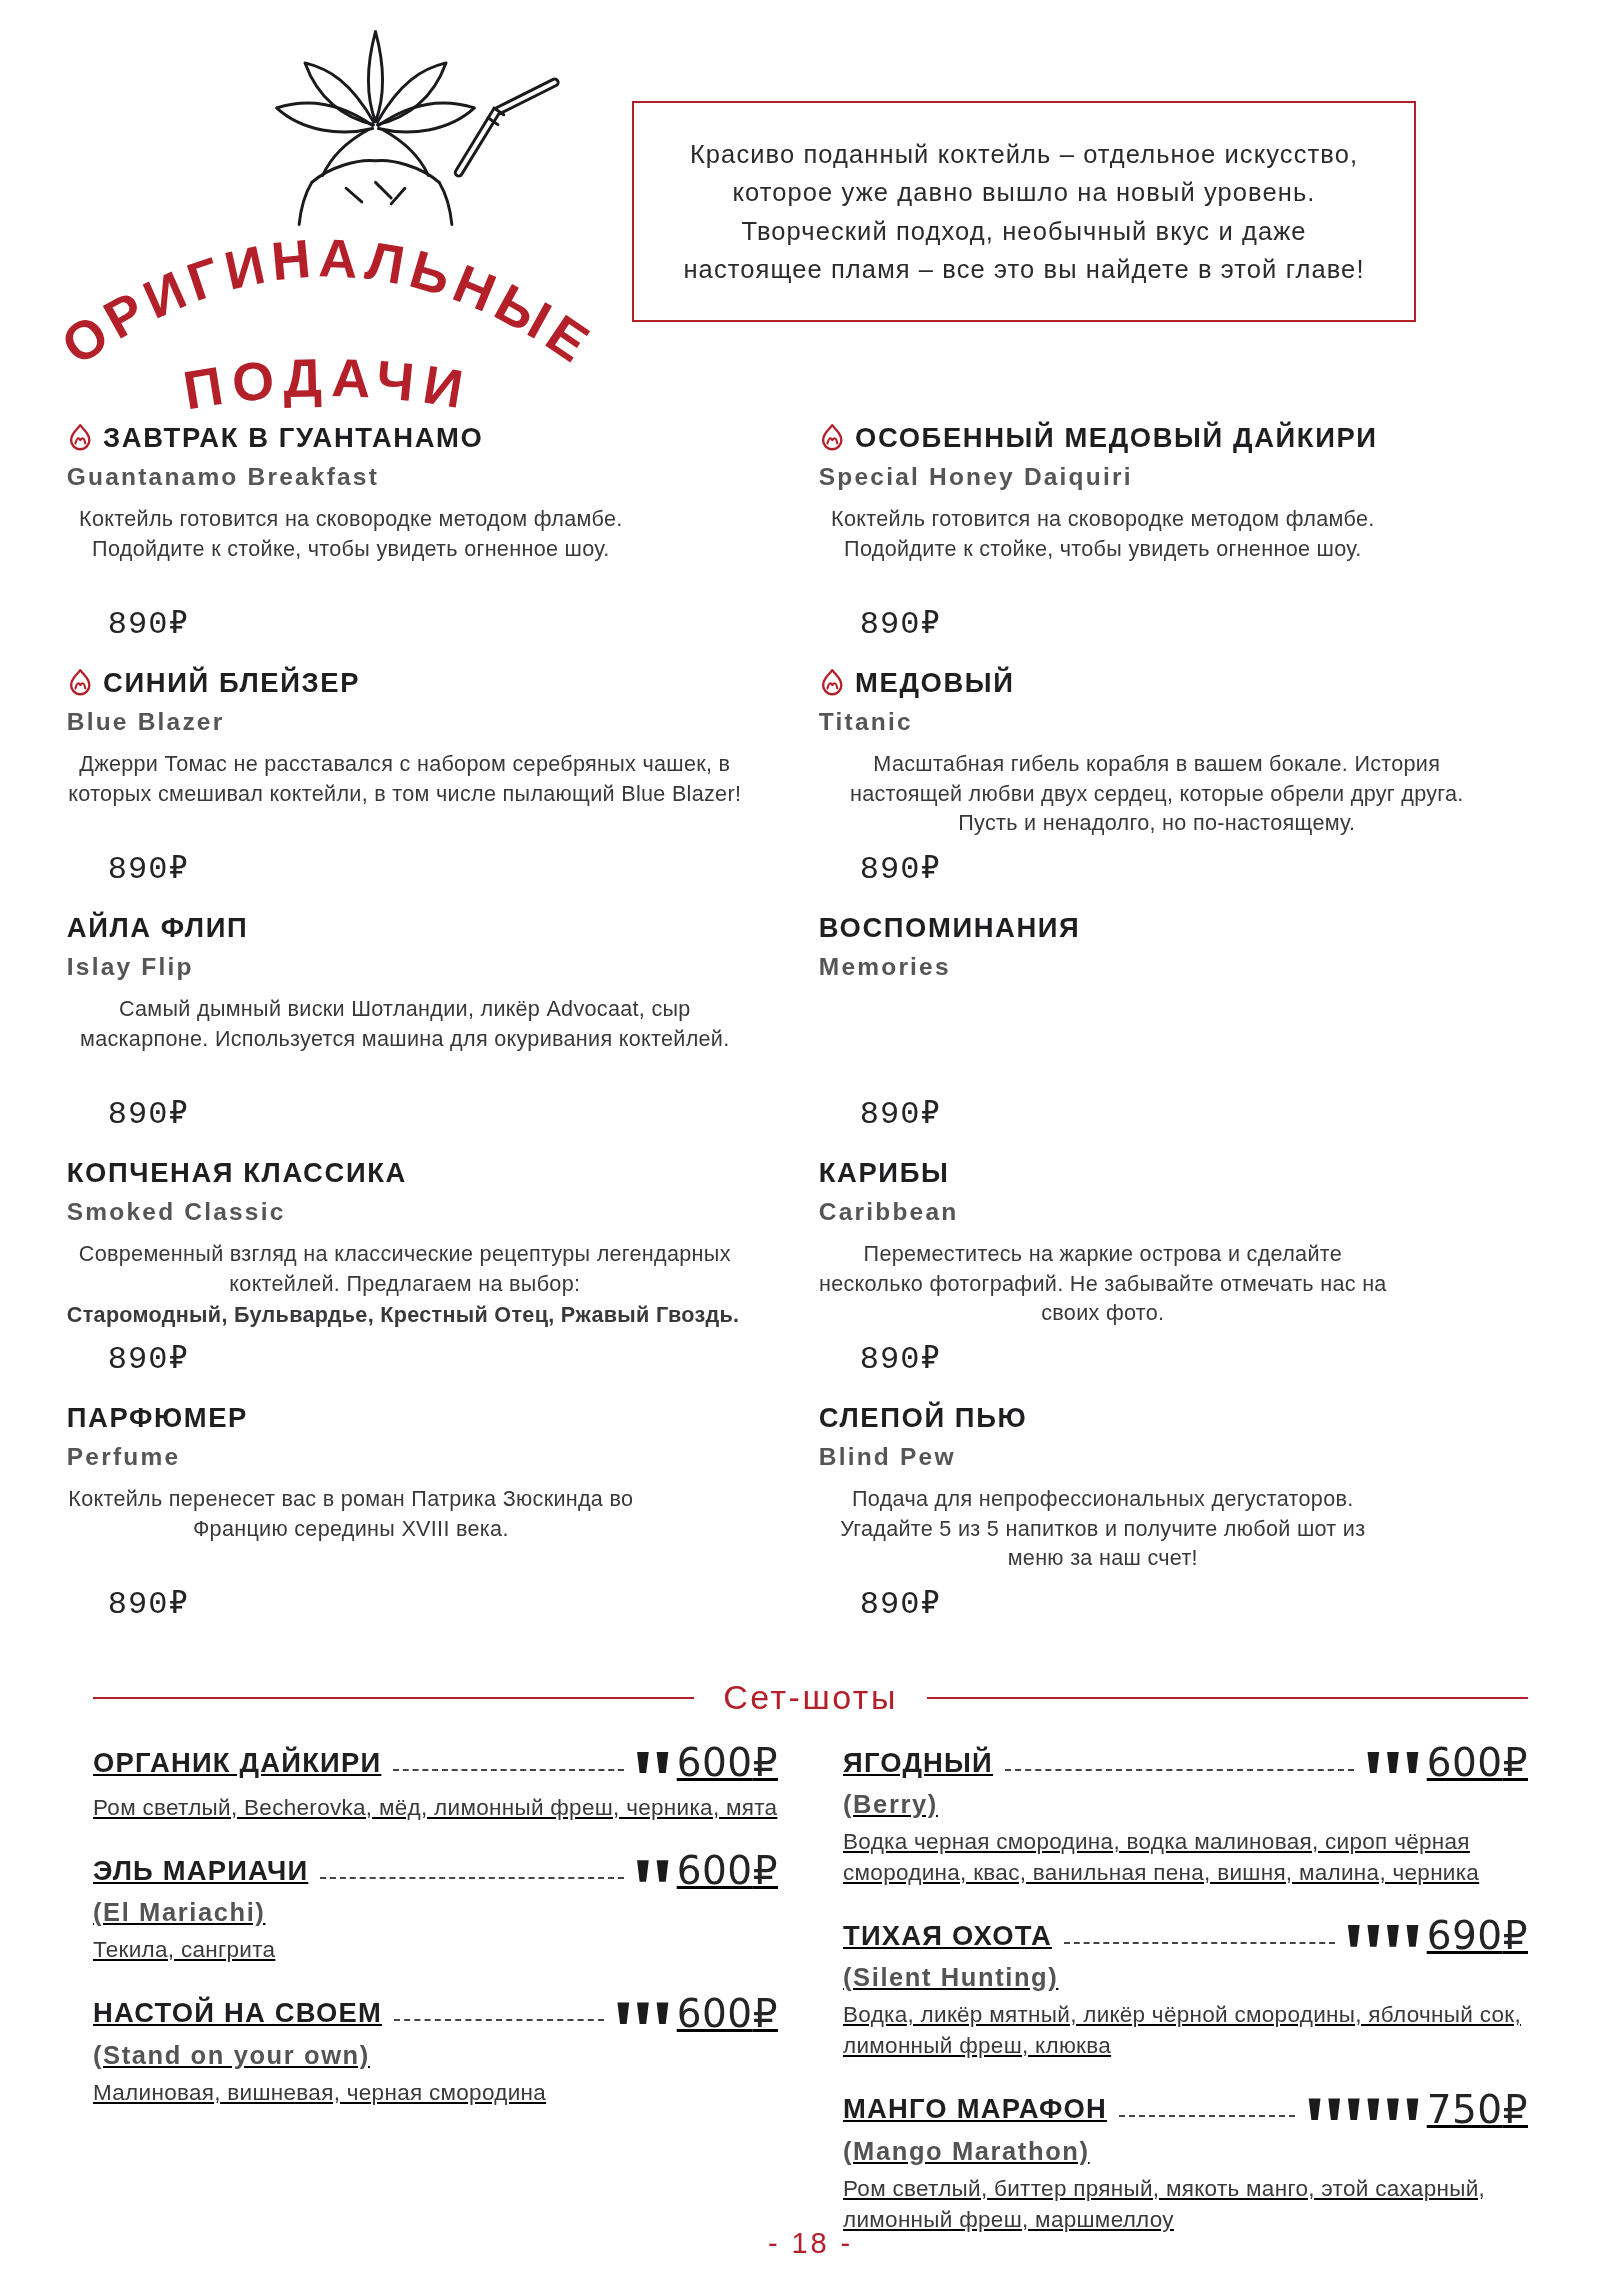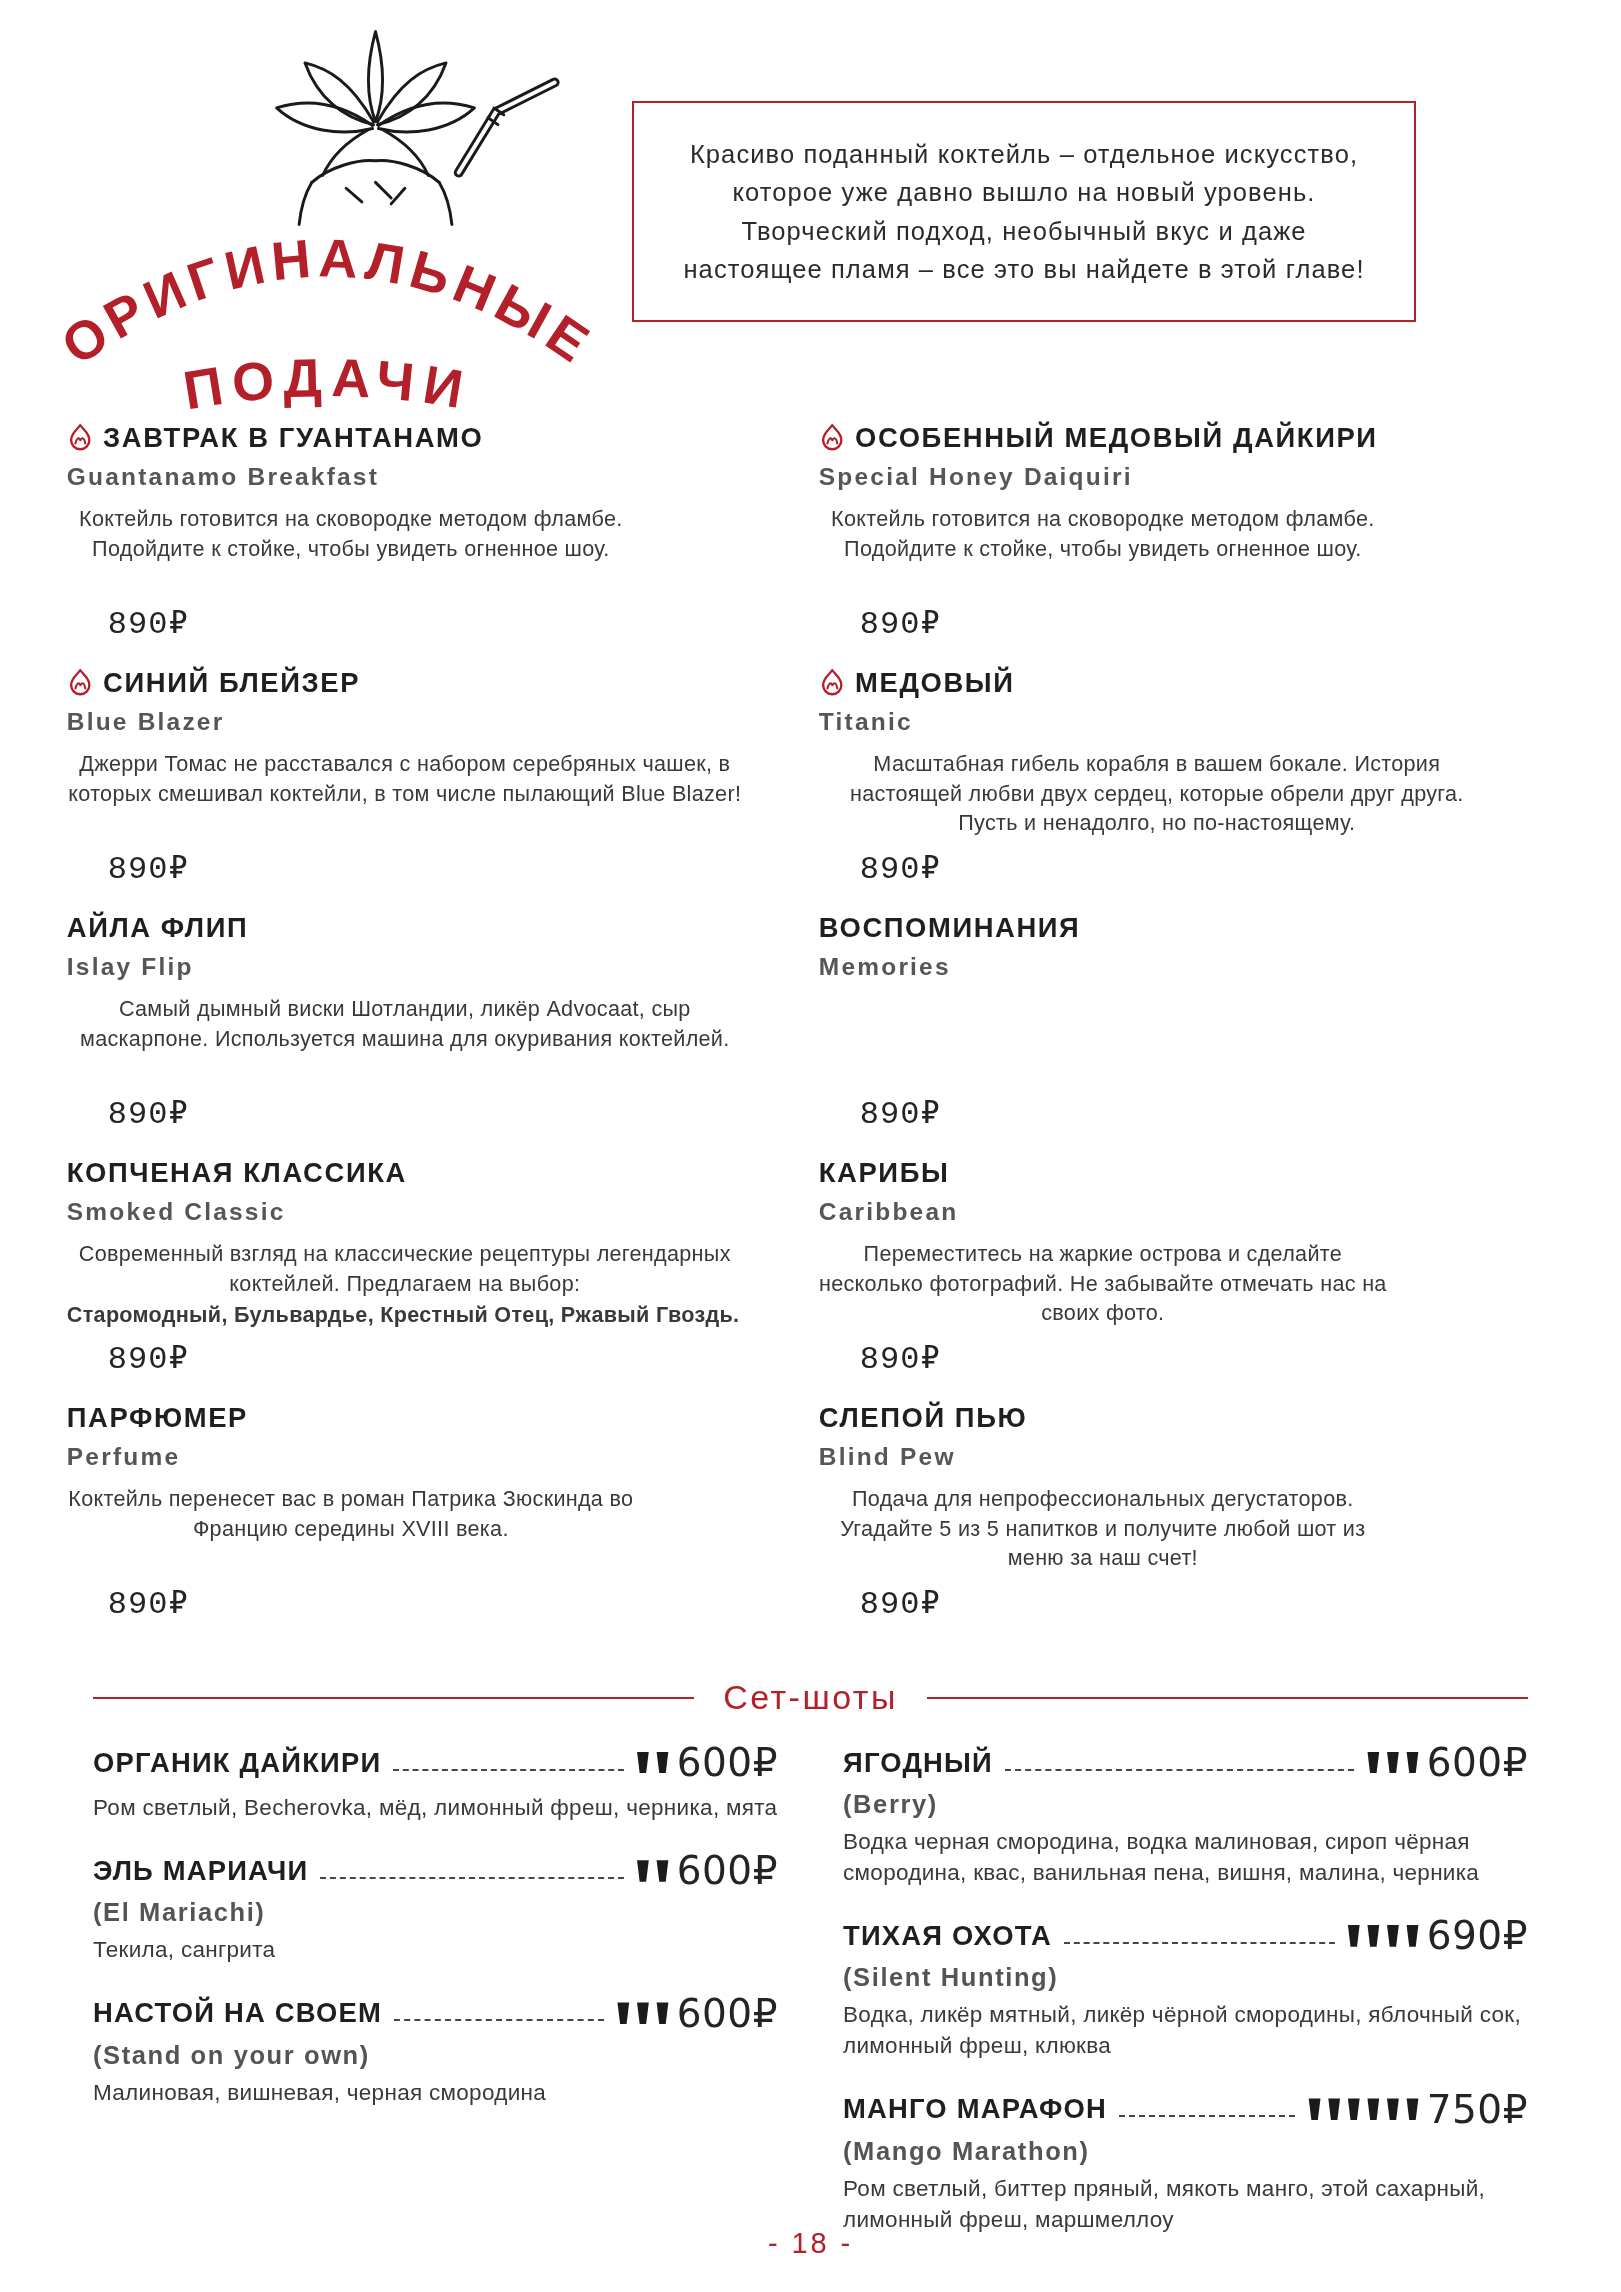--- a/index.html
+++ b/index.html
@@ -53,20 +53,21 @@
   .ss-header{
     position:absolute;top:1678px;left:93px;width:1435px;
     display:flex;align-items:center;gap:29px;
   }
   .ss-line{flex:1;border-top:2.9px solid var(--accent);}
   .ss-title{font-size:34px;color:var(--accent);letter-spacing:2.5px;font-weight:400;}
   .ss-grid{
     position:absolute;top:1707px;left:93px;width:1435px;
     display:grid;grid-template-columns:1fr 1fr;column-gap:65px;align-items:start;
     padding-top:33px;
+    text-decoration:underline;
   }
   .ss-col{display:flex;flex-direction:column;}
   .ss-item{margin-bottom:25.5px;}
   .ss-row{display:flex;align-items:center;}
   .ss-name{font-size:27.4px;font-weight:bold;color:var(--ink);letter-spacing:1.2px;white-space:nowrap;}
   .ss-leader{flex:1;border-bottom:2.9px dashed #454547;margin:0 11.8px;transform:translateY(6.9px);min-width:29px;}
   .ss-shots{display:flex;gap:4.9px;align-items:center;margin-right:6.9px;}
   .shot{width:14.7px;height:21.6px;background:#1b1b1d;clip-path:polygon(10% 0,90% 0,72% 100%,28% 100%);display:inline-block;}
   .ss-price{
     font-size:39px;color:#242426;white-space:nowrap;letter-spacing:0.5px;

